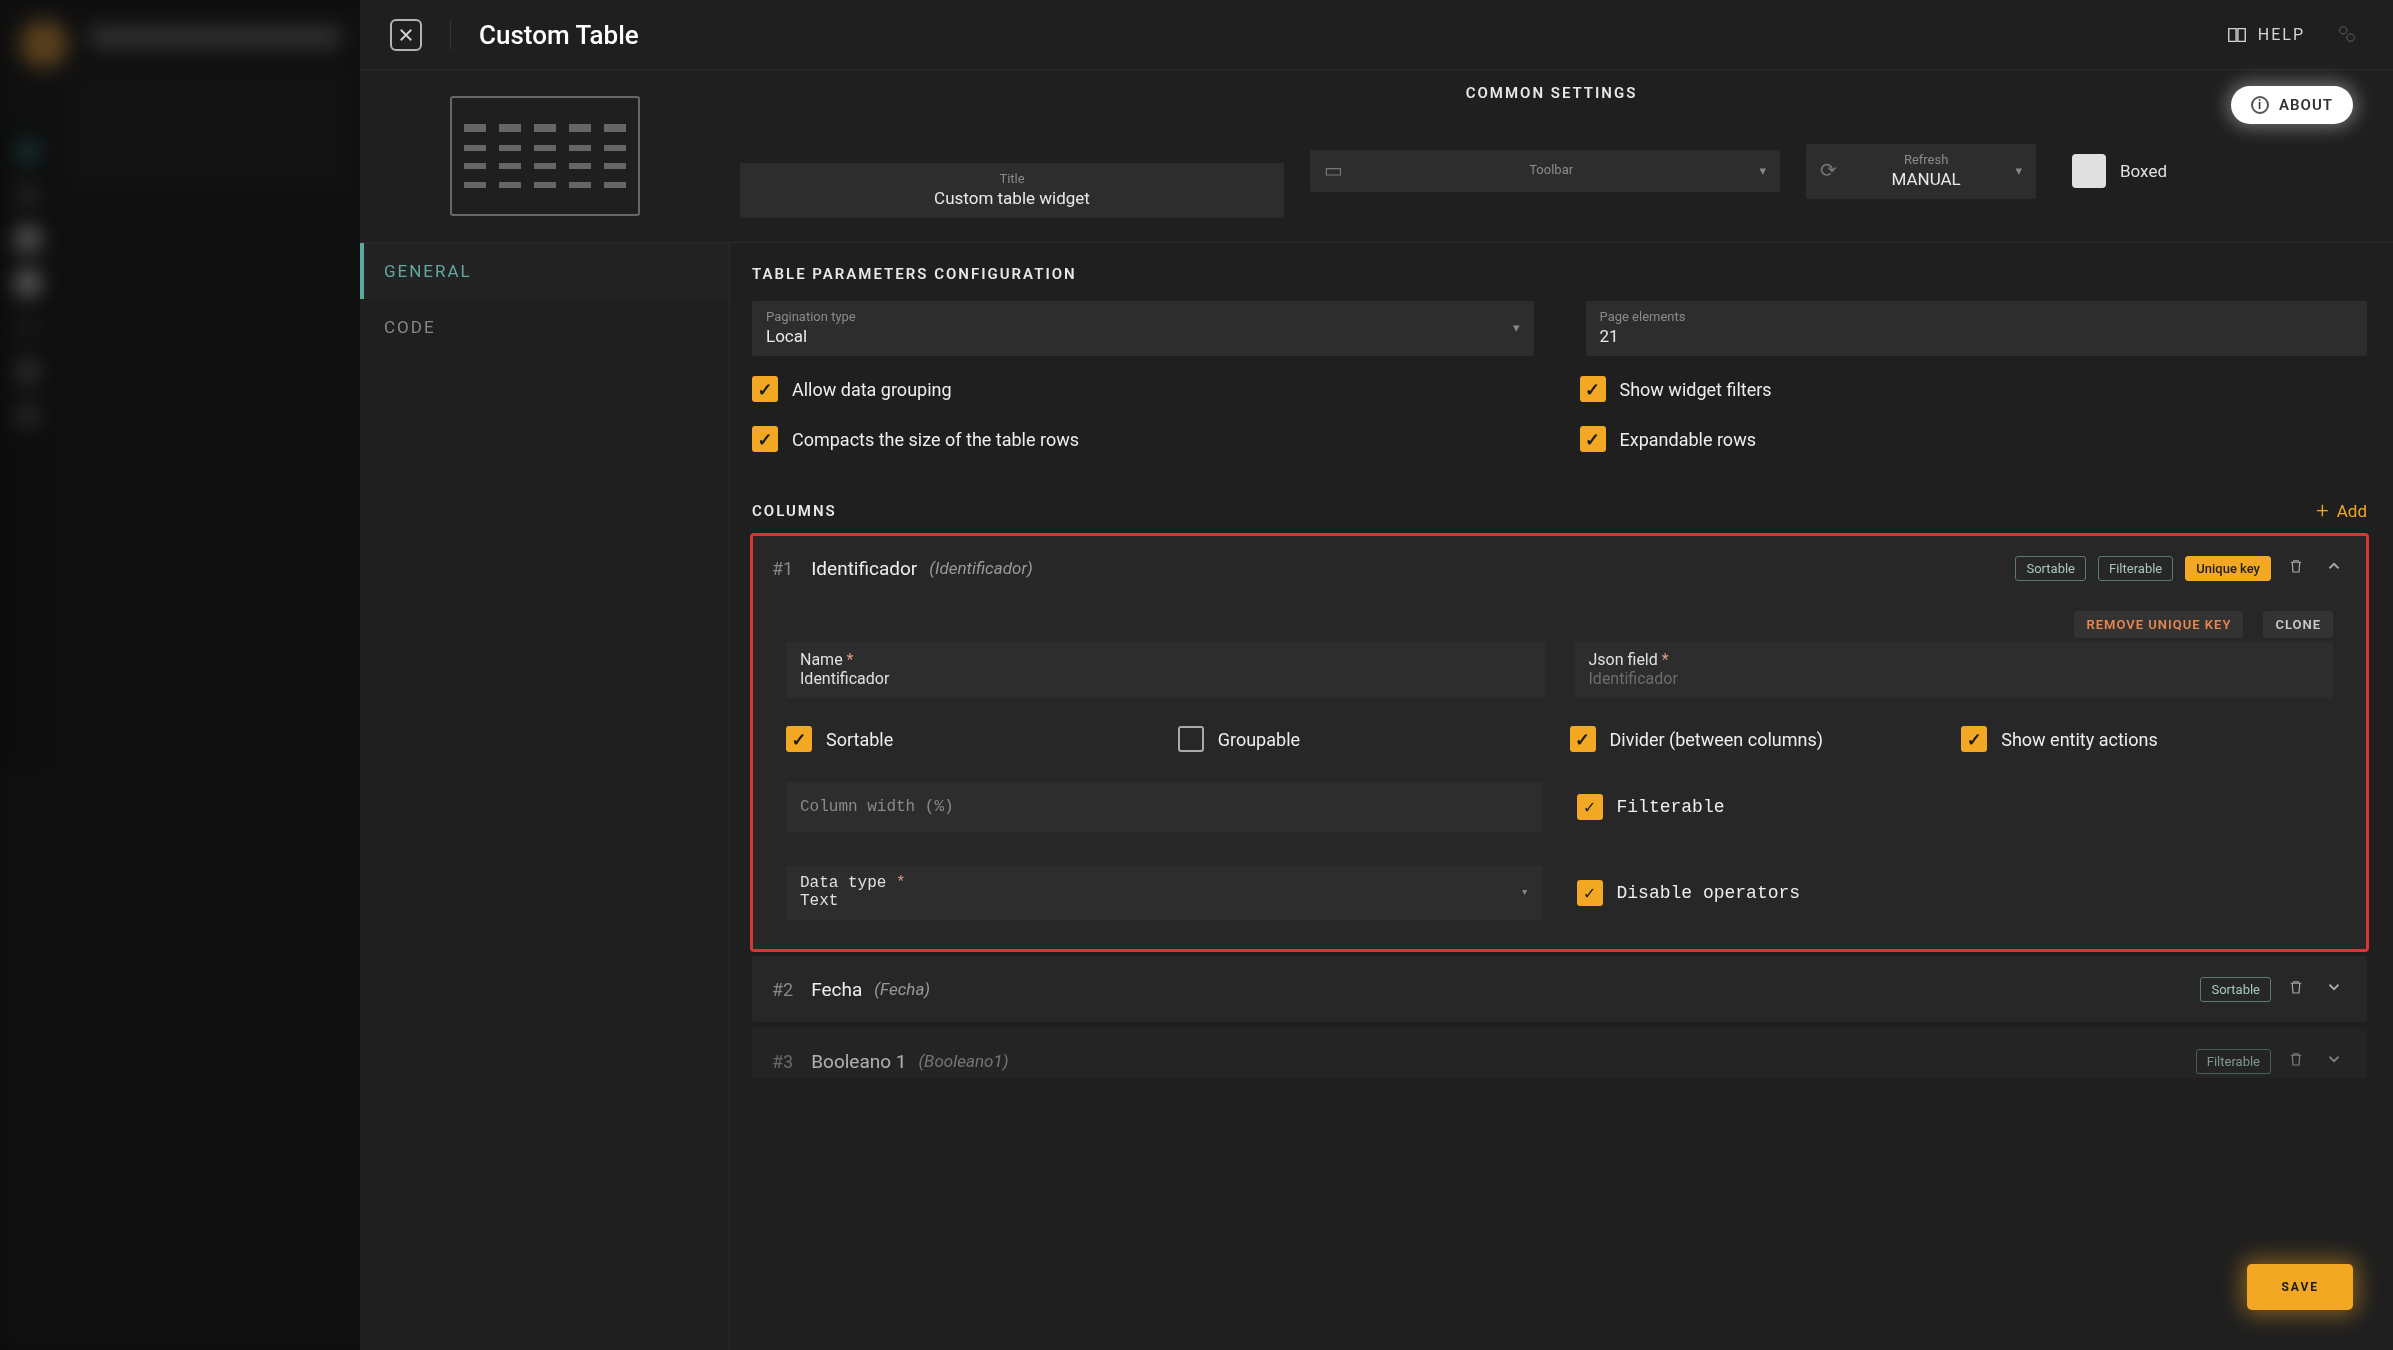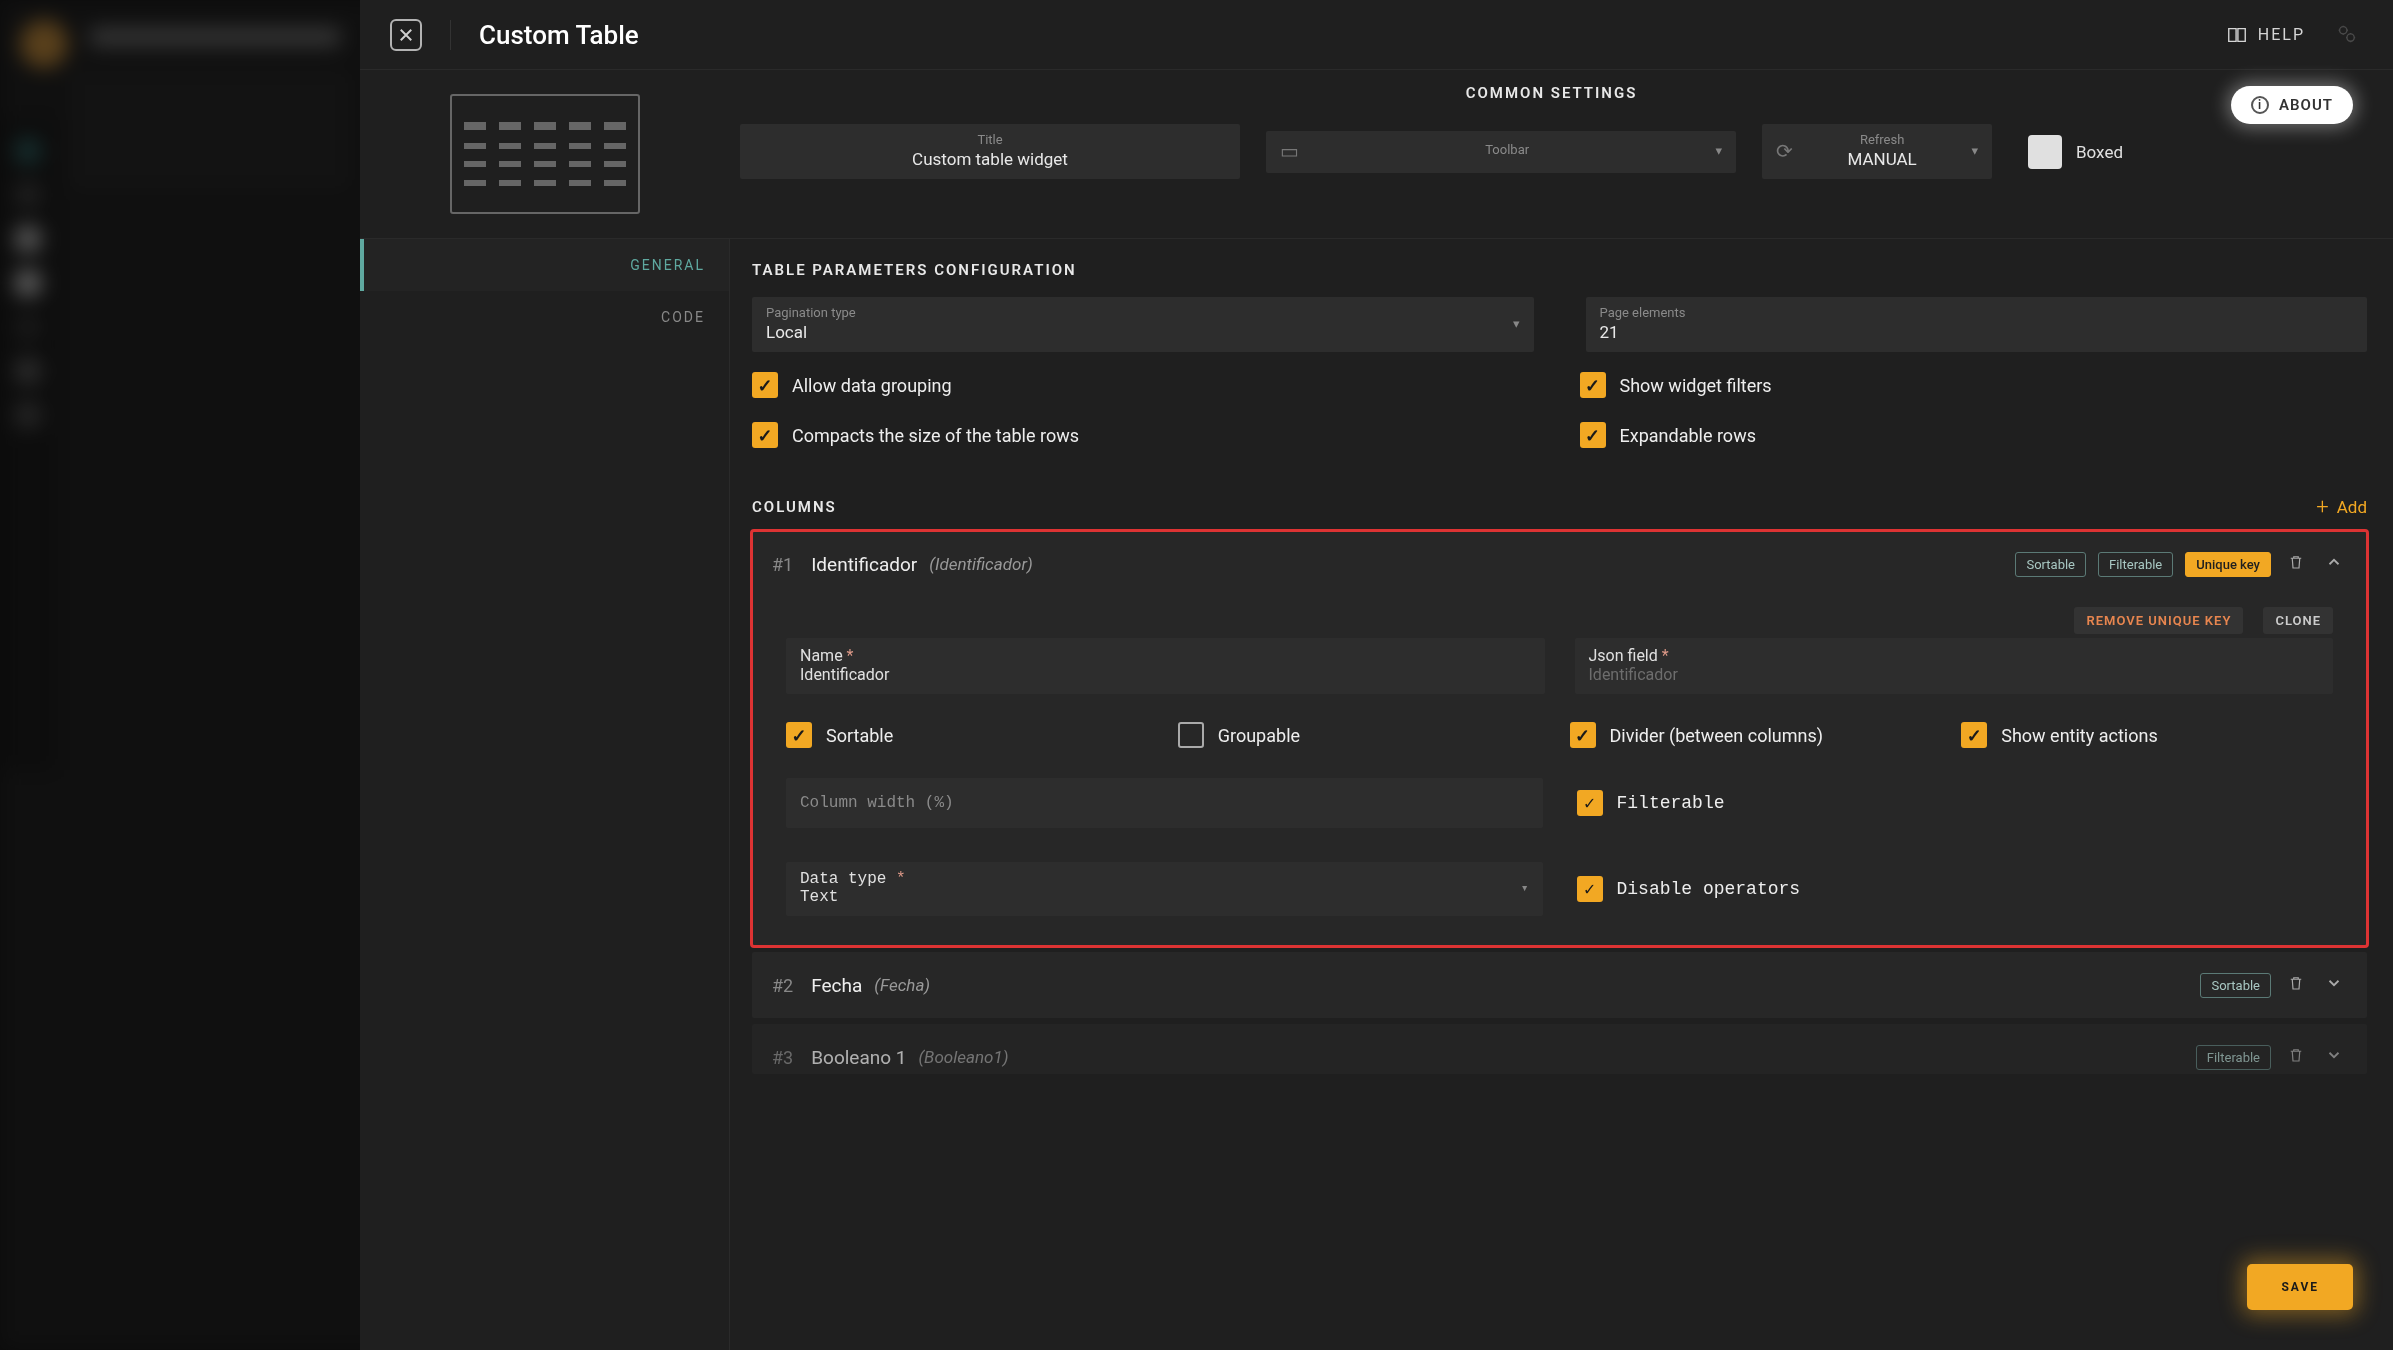--- a/index.html
+++ b/index.html
@@ -83,41 +83,41 @@
 .table-icon .cell { width:22px; height:6px; background:#666; }
 .table-icon .row:first-child .cell { height:8px; }
 
 .common-fields { flex:1; }
 .section-label { font-size:15px; letter-spacing:2px; font-weight:600; color:#e8e8e8; margin-bottom:22px; }
 
 .field-row { display:flex; gap:26px; align-items:center; }
 .fld { background:#2d2d2d; border-radius:2px; padding:8px 14px 10px; position:relative; }
 .fld .lab { font-size:13px; color:#8a8a8a; }
 .fld .val { font-size:17px; color:#e8e8e8; margin-top:2px; }
-.fld-title { width:500px; }
+.fld-title { width:544px;margin-top:39px; }
 .fld-toolbar { width:470px; display:flex; align-items:center; gap:14px; }
 .fld-refresh { width:230px; display:flex; align-items:center; gap:14px; }
 .fld-ic { color:#777; font-size:20px; }
 .caret { color:#888; font-size:13px; margin-left:auto; }
 
 .about-btn {
   position:absolute; top:86px; right:40px;
   background:#fff; color:#333; border-radius:22px; padding:10px 20px; font-size:15px; font-weight:600; letter-spacing:1px;
   display:flex; align-items:center; gap:10px;
   box-shadow: 0 0 18px 4px rgba(255,255,255,0.35);
 }
 .about-btn .i { width:18px; height:18px; border:2px solid #555; border-radius:50%; display:flex; align-items:center; justify-content:center; font-size:12px; }
 
 .boxed-wrap { display:flex; align-items:center; gap:14px; margin-left:10px; }
 .cb-large { width:34px; height:34px; border-radius:4px; background:#e0e0e0; display:flex; align-items:center; justify-content:center; }
 .cb-large.unchecked::after { content:''; }
 
 .body-row { flex:1; display:flex; overflow:hidden; }
 .side-tabs { width:370px; border-right:1px solid #2a2a2a; display:flex; flex-direction:column; }
-.side-tab { padding:18px 24px; font-size:14px; letter-spacing:2px; color:#888; cursor:pointer;text-align:right; }
+.side-tab { padding:18px 24px; font-size:17px; letter-spacing:2px; color:#888; cursor:pointer; }
 .side-tab.active { color:#5fa9a0; border-left:4px solid #5fa9a0; padding-left:20px; background:#232323; }
 
 .main-pane { flex:1; overflow-y:auto; padding:22px 26px 120px 22px; position:relative; }
 .main-pane::-webkit-scrollbar { width:8px; }
 .main-pane::-webkit-scrollbar-thumb { background:#444; }
 
 .subsection { font-size:15px; letter-spacing:2px; font-weight:600; color:#e8e8e8; margin-bottom:18px; }
 .param-row { display:flex; gap:52px; margin-bottom:10px; }
 .fld-half { flex:1; }
 

